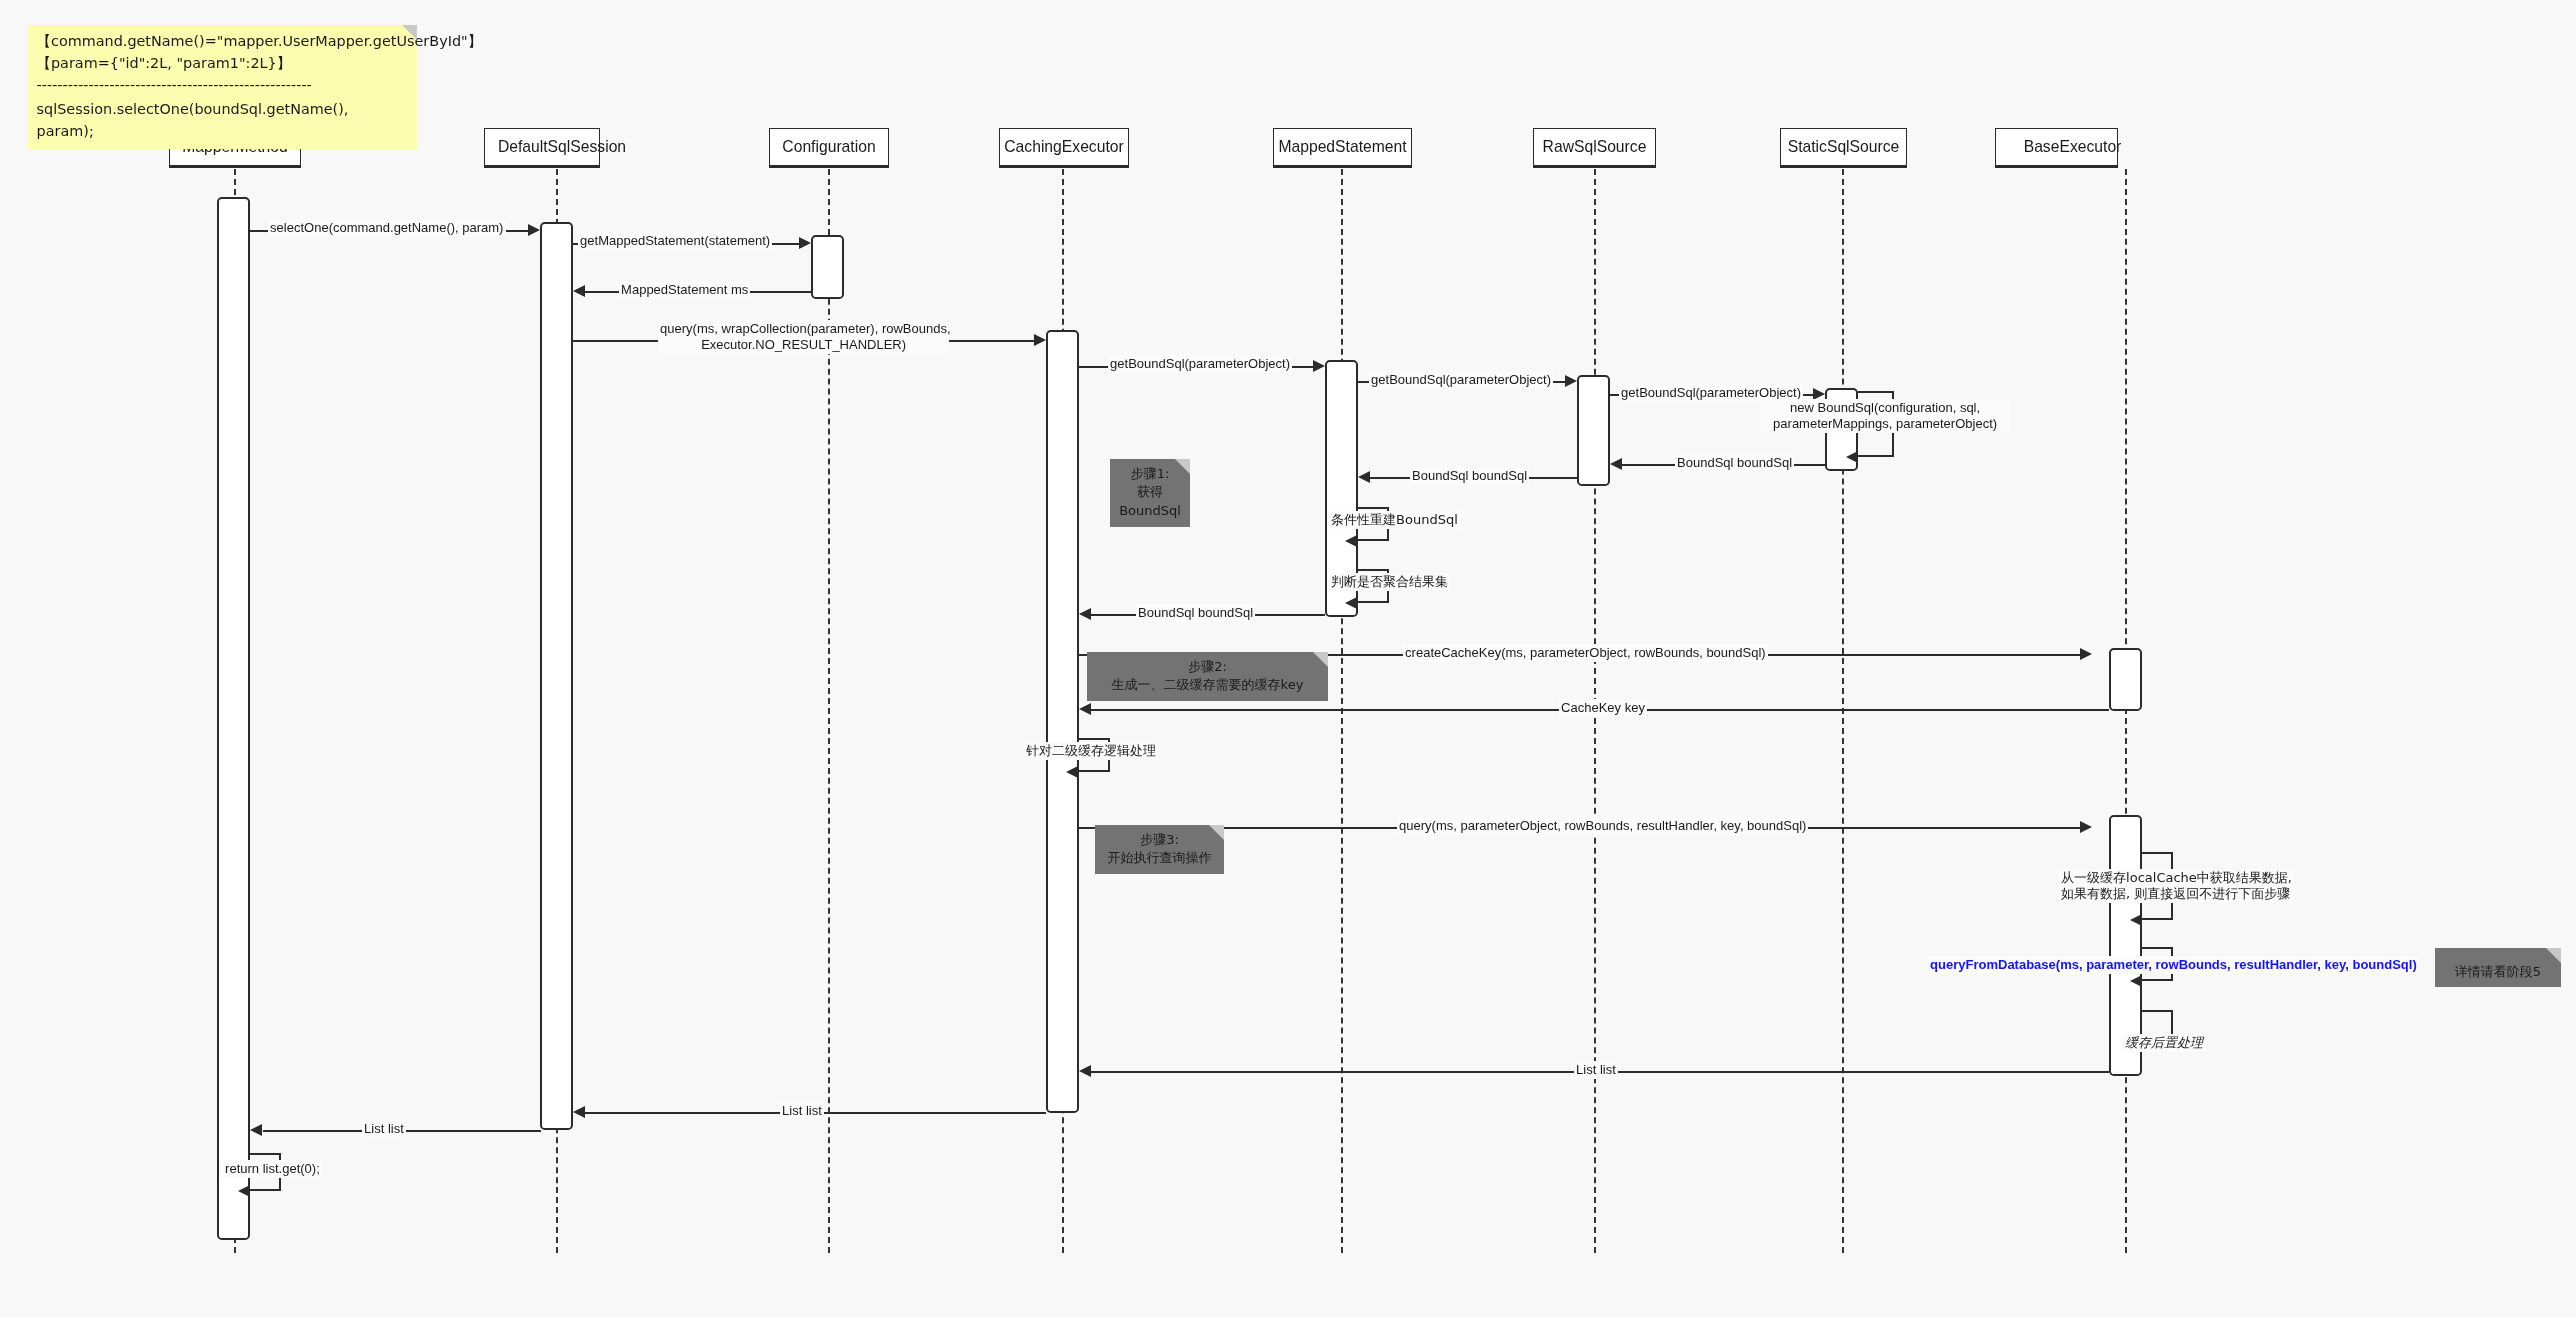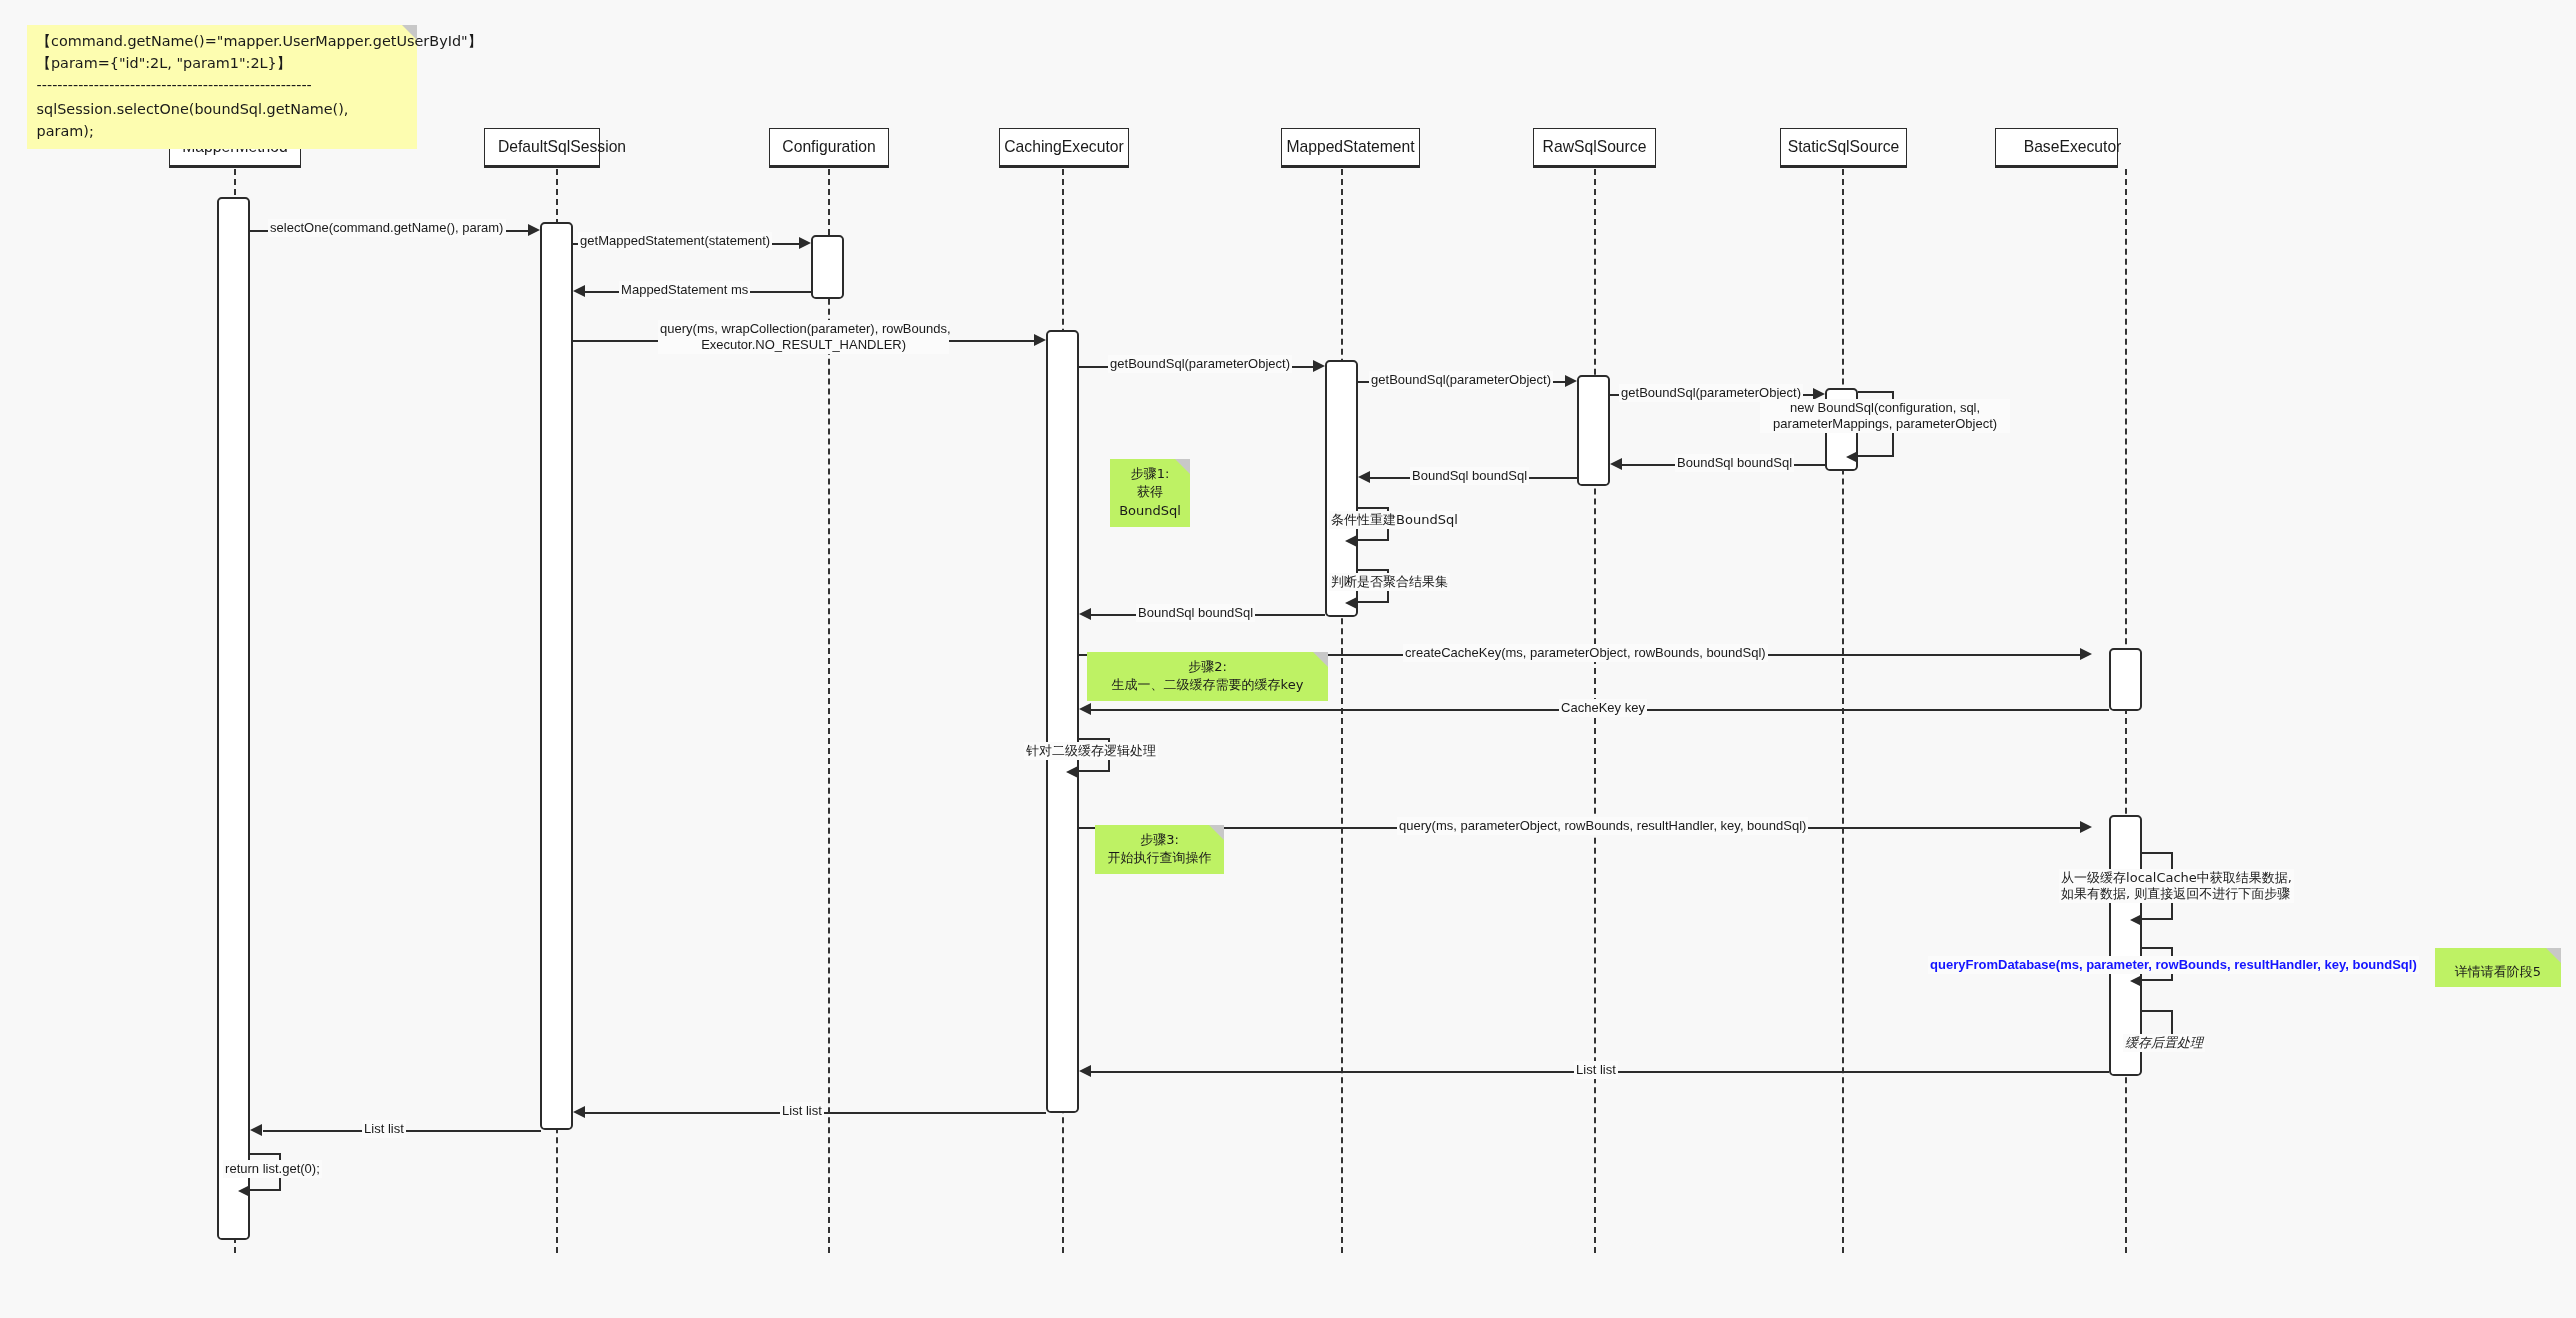--- a/index.html
+++ b/index.html
@@ -81,21 +81,21 @@
     border:2.1px solid #2b2b2b;
     border-left:none;
     z-index:4;
     background:transparent;
   }
 
   
   .note{
     position:absolute;
     box-sizing:border-box;
-    background:#bef264;
+    background:#737373;
     color:#1a1a1a;
     font-size:13px;
     line-height:1.45;
     padding:5.5px 8.2px;
     z-index:7;
     font-family:"DejaVu Sans","Liberation Sans",sans-serif;
   }
   .note .fold{
     position:absolute;right:0;top:0;
     width:0;height:0;
@@ -129,21 +129,21 @@
     </div>
   <div class="actor" style="left:484px;  top:128px; width:116px;padding-left:40px;">
       <span>DefaultSqlSession</span>
     </div>
   <div class="actor" style="left:769px; top:128px; width:120px;">
       <span>Configuration</span>
     </div>
   <div class="actor" style="left:999px; top:128px; width:130px;">
       <span>CachingExecutor</span>
     </div>
-  <div class="actor" style="left:1273px; top:128px; width:139px;margin-left:8px;">
+  <div class="actor" style="left:1273px; top:128px; width:139px;">
       <span>MappedStatement</span>
     </div>
   <div class="actor" style="left:1533px; top:128px; width:123px;">
       <span>RawSqlSource</span>
     </div>
   <div class="actor" style="left:1780px; top:128px; width:127px;">
       <span>StaticSqlSource</span>
     </div>
   <div class="actor" style="left:1995px; top:128px; width:123px;padding-left:32px;">
       <span>BaseExecutor</span>

